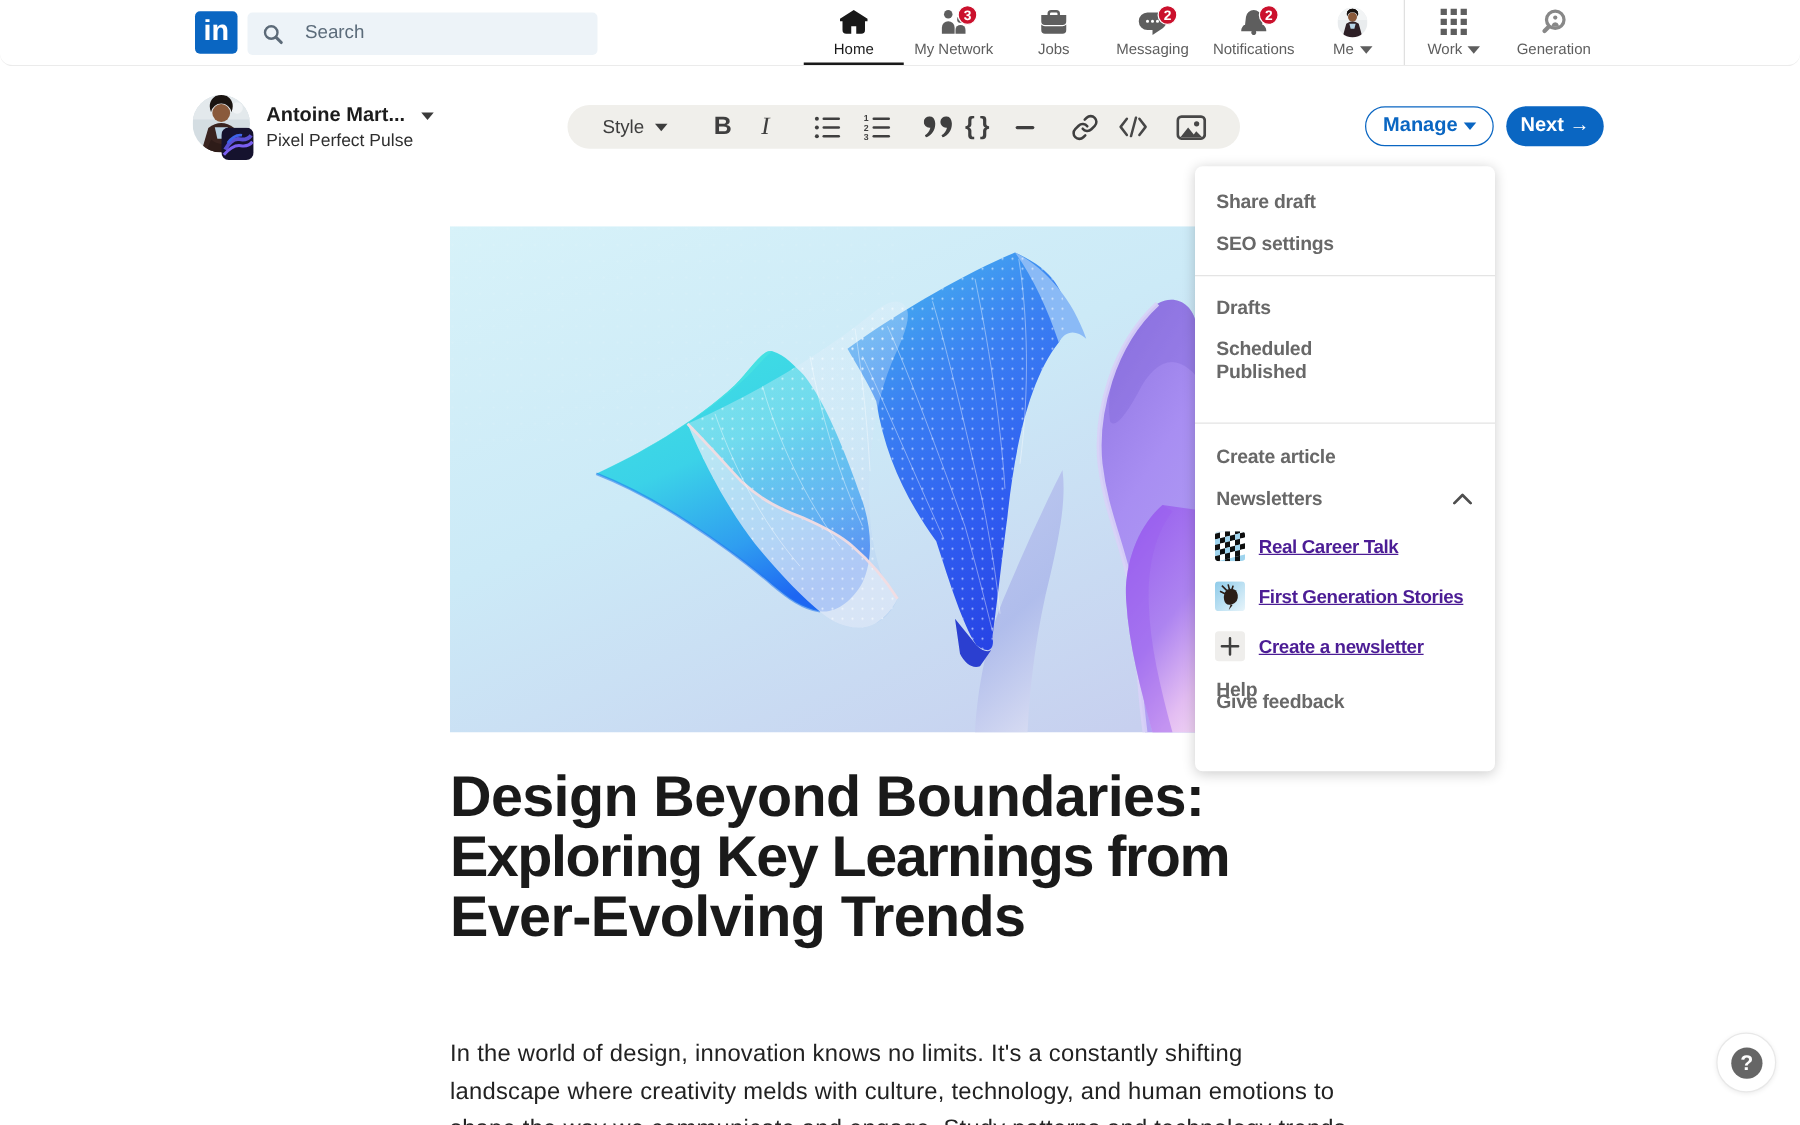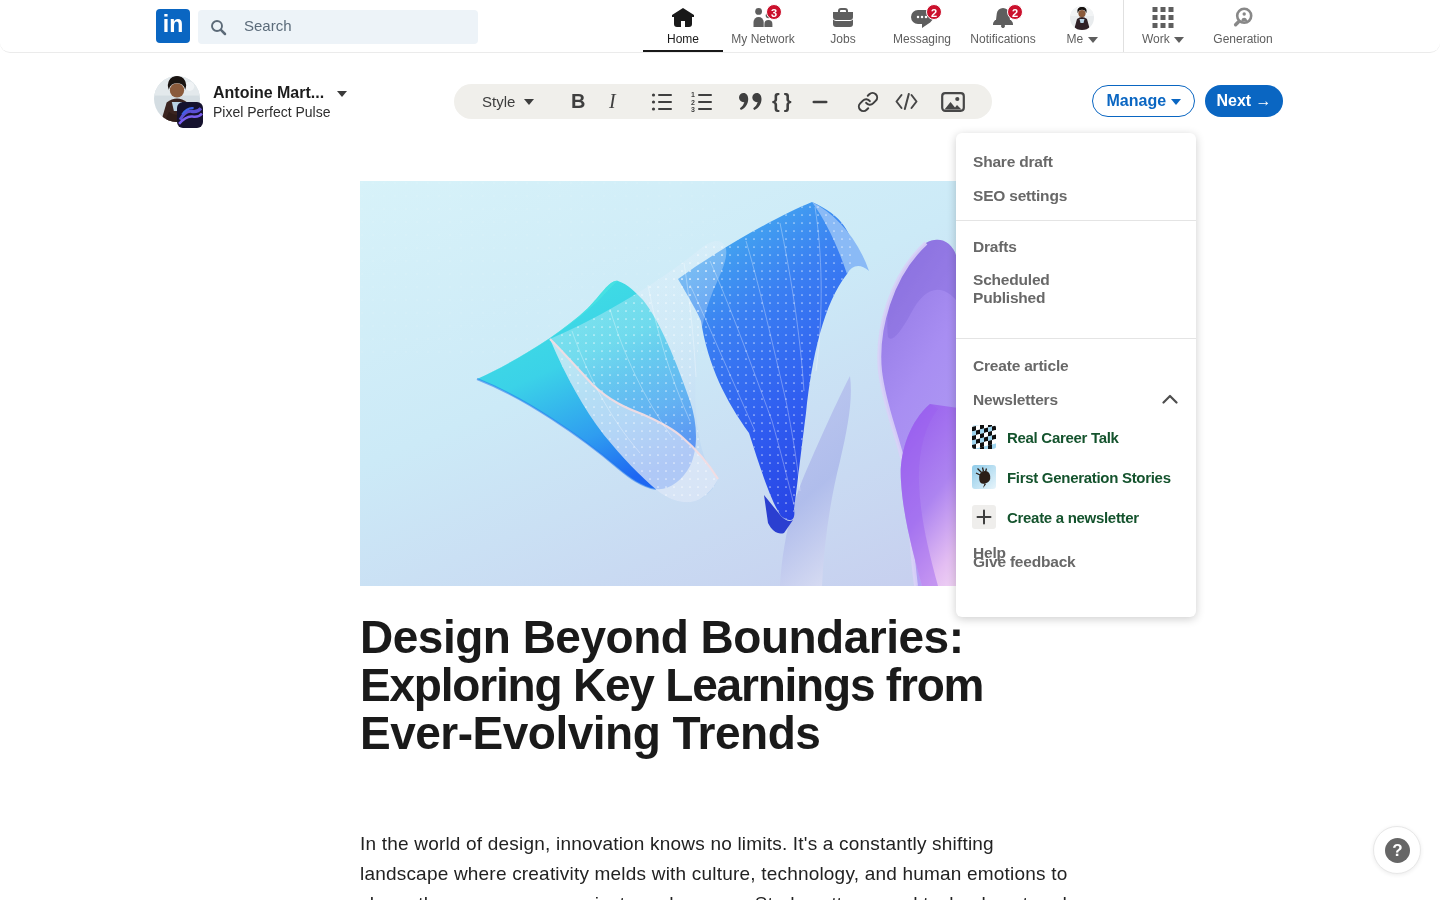--- a/index.html
+++ b/index.html
@@ -43,21 +43,21 @@
 .btn-next { position:absolute; left:1205px; top:85px; width:78px; height:32px; background:#0a66c2;
   border-radius:17px; color:#fff; font-size:16px; font-weight:bold; text-align:center; line-height:32px; }
 
 
 .menu { position:absolute; left:956px; top:133px; width:240px; height:484px; background:#fff;
   border-radius:6px; box-shadow:0 2px 10px rgba(0,0,0,0.2); z-index:20; }
 .mi { position:absolute; left:17px; font-size:15.5px; font-weight:bold; color:#686868; letter-spacing:-0.2px; }
 .mdiv { position:absolute; left:0; width:240px; height:1px; background:#e4e4e4; }
 .nlrow { position:absolute; left:16px; height:24px; }
 .nlrow .nlic { position:absolute; left:0; top:0; width:24px; height:24px; border-radius:3px; overflow:hidden;}
-.nlrow .nltx { position:absolute; left:35px; top:4px; font-size:15px; font-weight:bold; color:#14532d; white-space:nowrap; letter-spacing:-0.3px;}
+.nlrow .nltx { position:absolute; left:35px; top:4px; font-size:15px; font-weight:bold; color:#4c1d95; white-space:nowrap; letter-spacing:-0.3px;text-decoration:underline;}
 
 
 .cover { position:absolute; left:360px; top:181px; width:720px; height:405px; }
 .title { position:absolute; left:360px; top:613px; width:780px; font-size:46px; line-height:48px;
   font-weight:bold; color:#1a1a1a; letter-spacing:-0.5px;}
 .para { position:absolute; left:360px; top:829px; width:780px; font-size:19px; line-height:30px; color:#222; letter-spacing:0.2px; }
 
 
 .draftpill { position:absolute; left:1183px; top:827px; width:183px; height:48px; background:#fff;
   border:1px solid #e8e8e8; border-radius:24px; box-shadow:0 1px 4px rgba(0,0,0,0.08); }

